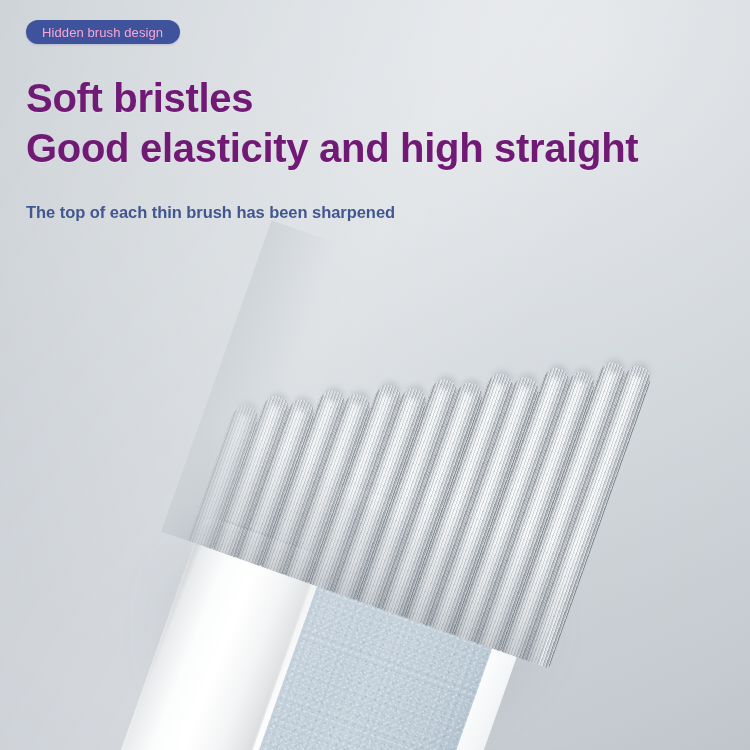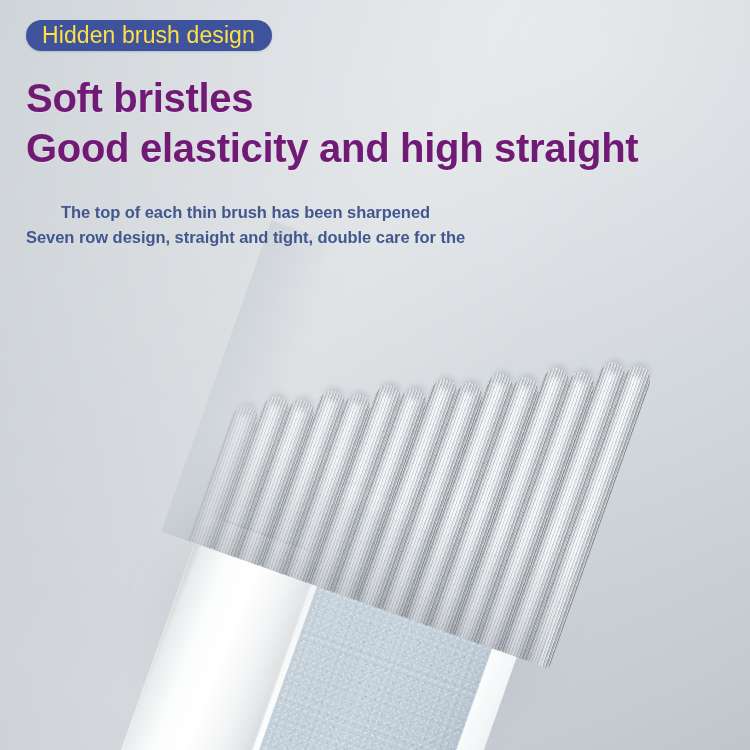--- a/index.html
+++ b/index.html
@@ -40,28 +40,28 @@
   .text-layer {
     position: absolute;
     left: 0; top: 0;
     width: 750px;
     z-index: 40;
   }
   .badge {
     position: absolute;
     left: 26px;
     top: 20px;
-    height: 31px;
+    height: 24px;
     display: inline-flex;
     align-items: center;
     padding: 0 17px 0 16px;
     border-radius: 16px;
     background: #3e539b;
-    color: #fde047;
-    font-size: 23px;
+    color: #f9a8d4;
+    font-size: 13px;
     font-weight: 500;
     letter-spacing: 0.1px;
     white-space: nowrap;
     box-shadow: 0 1px 2px rgba(40,55,100,0.18);
   }
   .headline {
     position: absolute;
     left: 26px;
     color: #701a75;
     font-weight: 700;
@@ -342,17 +342,16 @@
   <div class="text-layer">
 
     <div class="badge">Hidden brush design</div>
 
     <div class="headline headline-1">Soft bristles</div>
 
     <div class="headline headline-2">Good elasticity and high straight</div>
 
     <div class="body-copy">
       <div>The top of each thin brush has been sharpened</div>
-      <div>Seven row design, straight and tight, double care for the</div>
     </div>
 
   </div>
 </div>
 
 </body></html>

